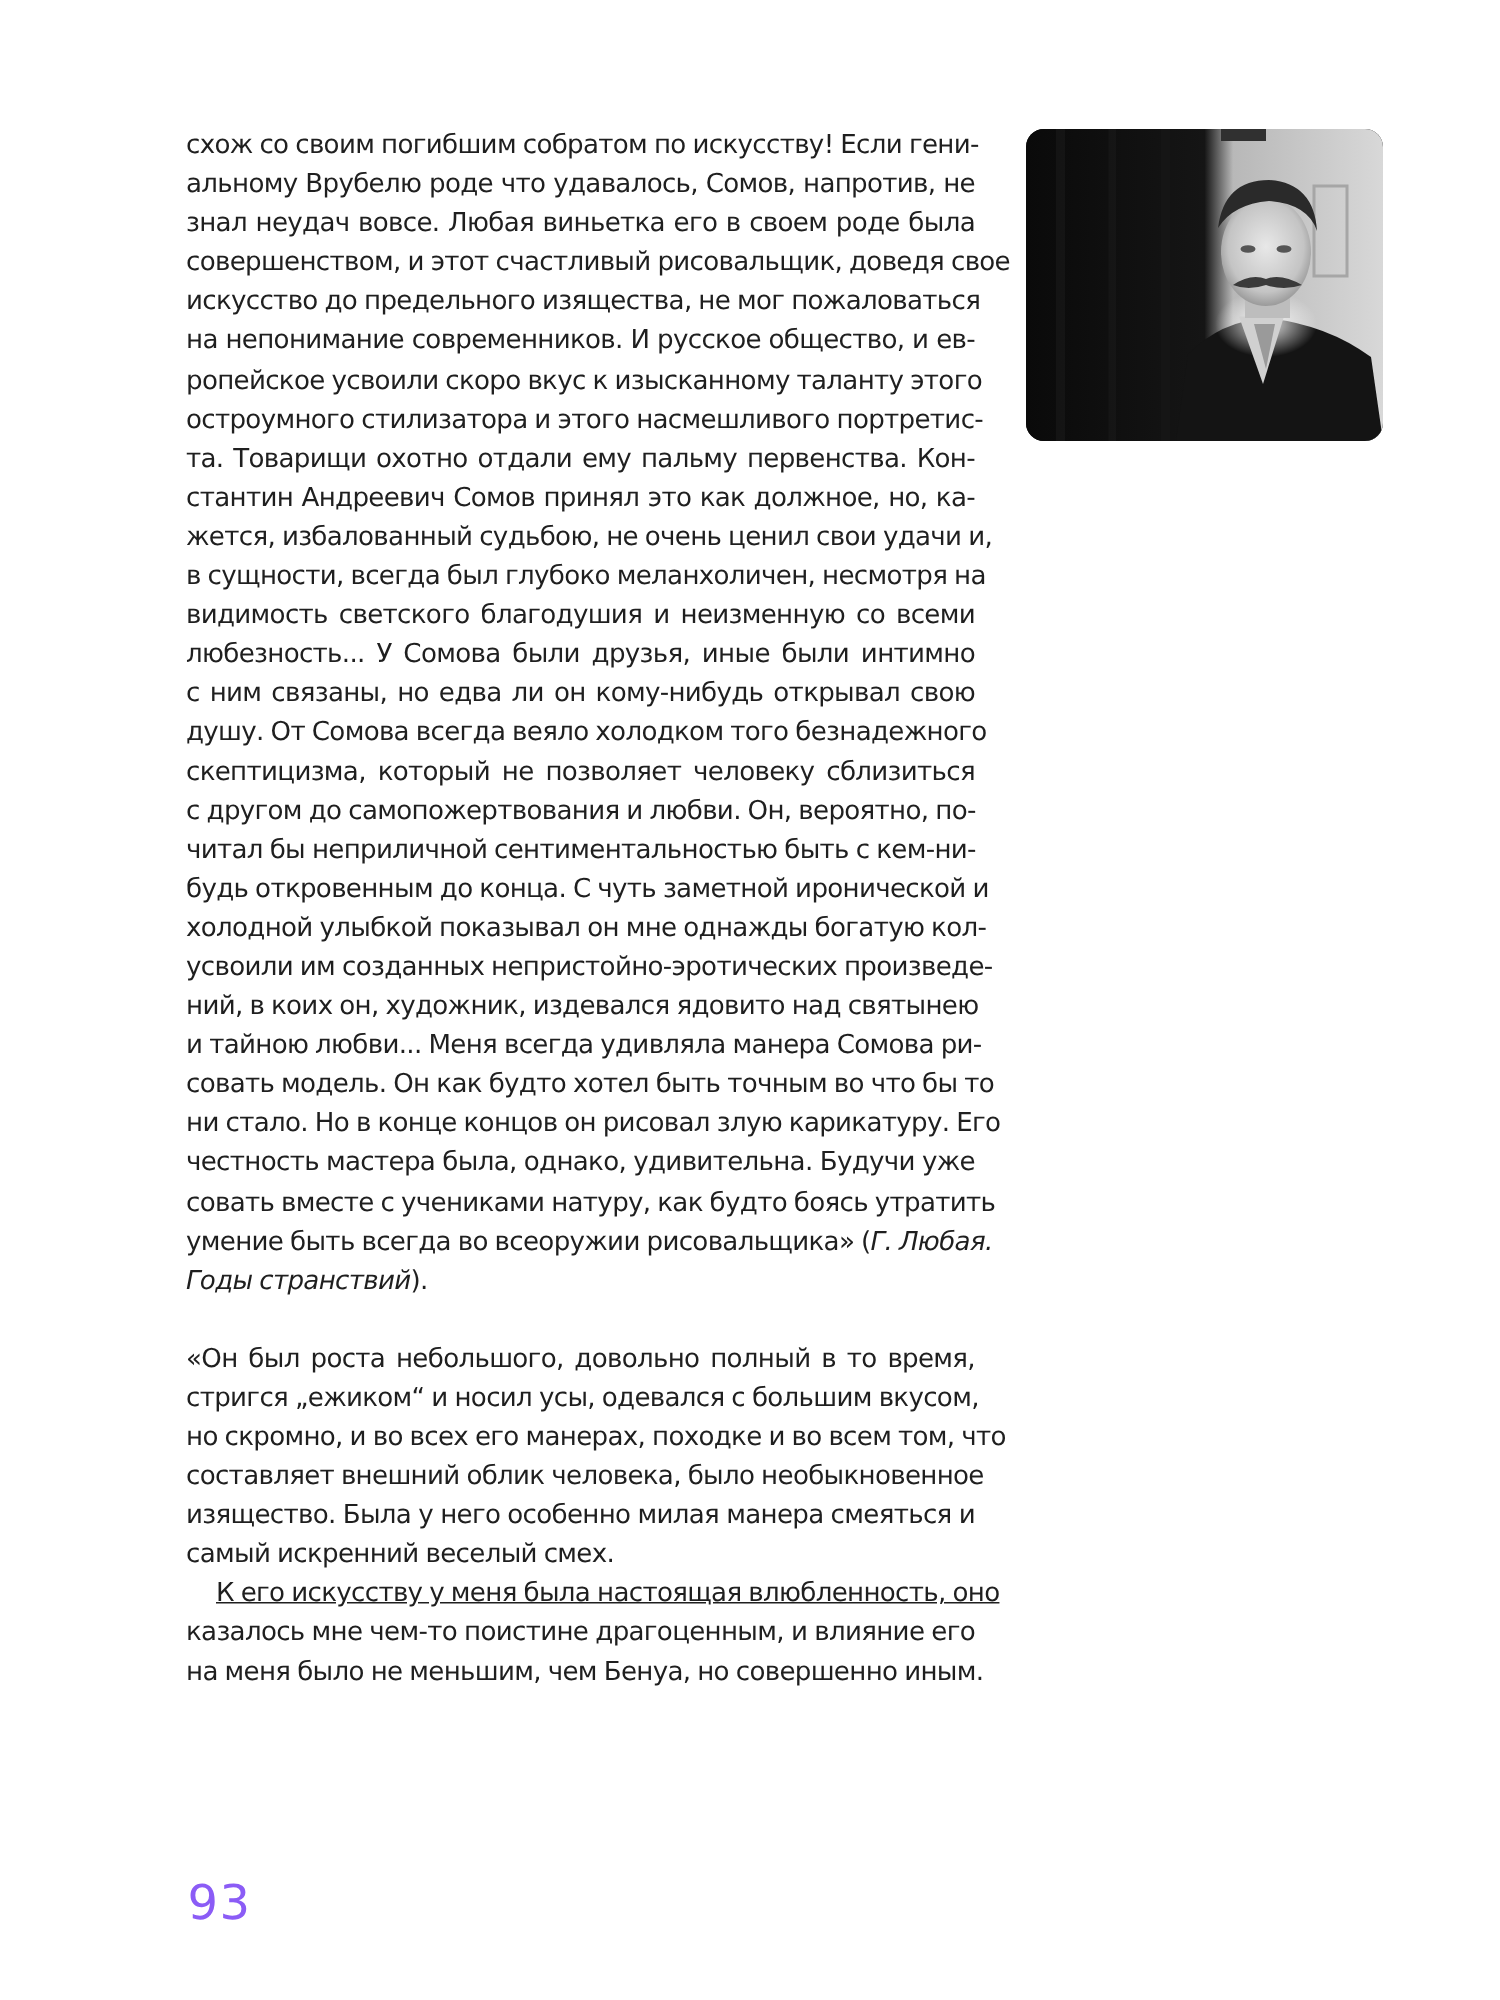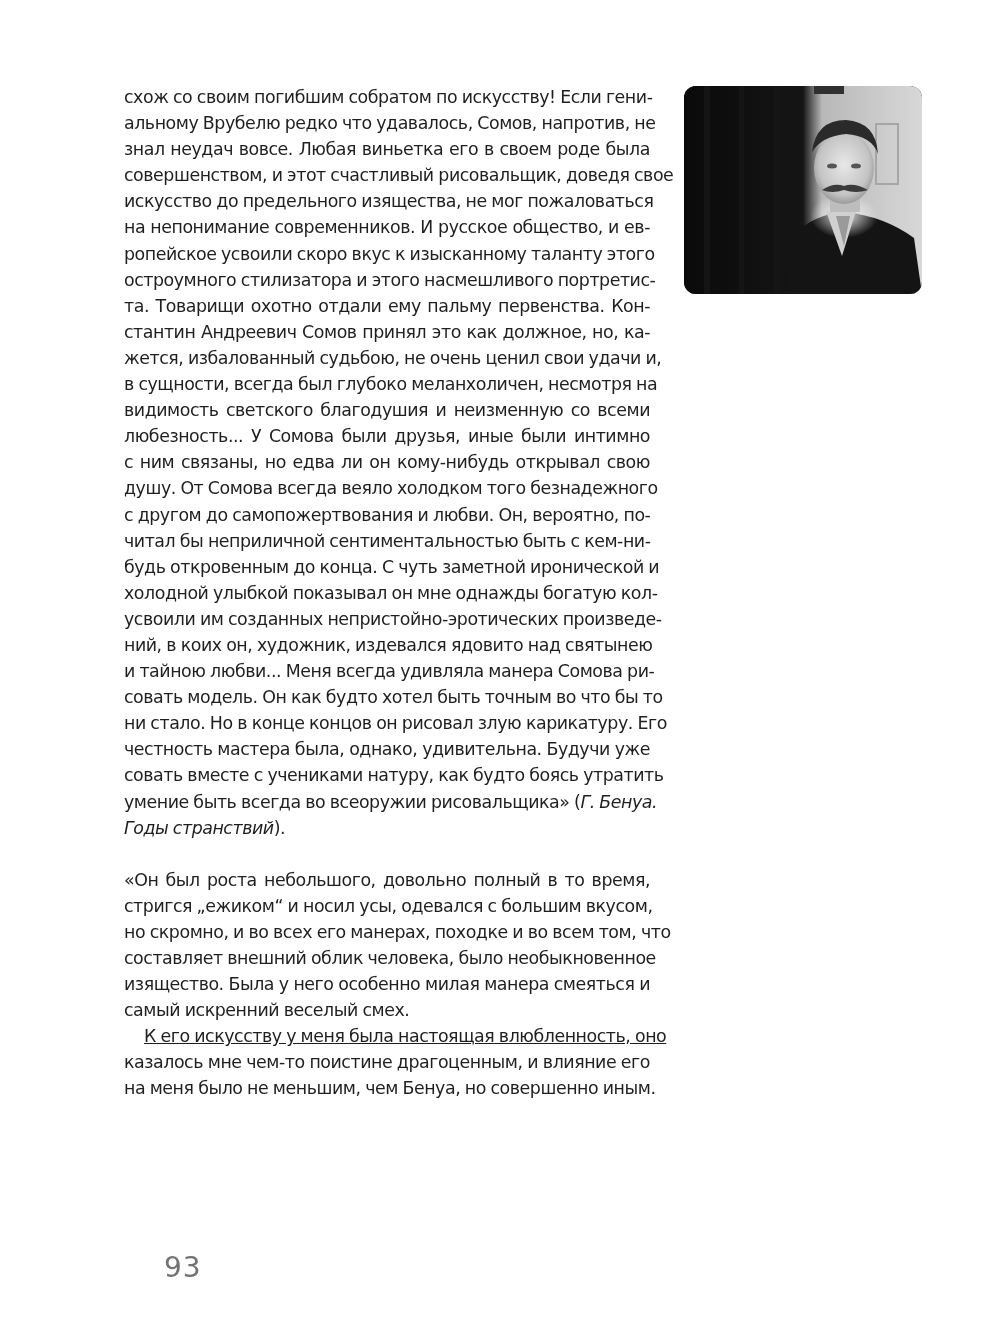--- a/index.html
+++ b/index.html
@@ -61,25 +61,24 @@
       overflow: hidden;
       background: #0b0b0b;
     }
     .photo svg {
       display: block;
     }
     .page-number {
       position: absolute;
       left: 125px;
       top: 1250px;
-      font-size: 28px;
+      font-size: 32px;
       line-height: 36px;
-      color: #737373;
+      color: #8b5cf6;
       letter-spacing: 1px;
-      margin-left: 39px;
     }
   </style>
 </head>
 <body>
 
 <div class="page">
 
   <div class="photo">
     <svg width="238" height="208" viewBox="0 0 238 208" xmlns="http://www.w3.org/2000/svg">
       <defs>
@@ -123,47 +122,48 @@
       <ellipse cx="148" cy="80" rx="5" ry="2.5" fill="#555"></ellipse>
       <ellipse cx="172" cy="80" rx="5" ry="2.5" fill="#555"></ellipse>
 
       <path d="M138 104 Q150 96 160 100 Q170 96 184 104 Q172 108 160 104 Q148 108 138 104 Z" fill="#3a3a3a"></path>
     </svg>
   </div>
 
   <div class="text-column">
     <div>
       <span class="line">схож со своим погибшим собратом по искусству! Если гени-</span>
-      <span class="line">альному Врубелю редко что удавалось, Сомов, напротив, не</span>
+      <span class="line">альному Врубелю роде что удавалось, Сомов, напротив, не</span>
       <span class="line">знал неудач вовсе. Любая виньетка его в своем роде была</span>
       <span class="line">совершенством, и этот счастливый рисовальщик, доведя свое</span>
       <span class="line">искусство до предельного изящества, не мог пожаловаться</span>
       <span class="line">на непонимание современников. И русское общество, и ев-</span>
       <span class="line">ропейское усвоили скоро вкус к изысканному таланту этого</span>
       <span class="line">остроумного стилизатора и этого насмешливого портретис-</span>
       <span class="line">та. Товарищи охотно отдали ему пальму первенства. Кон-</span>
       <span class="line">стантин Андреевич Сомов принял это как должное, но, ка-</span>
       <span class="line">жется, избалованный судьбою, не очень ценил свои удачи и,</span>
       <span class="line">в сущности, всегда был глубоко меланхоличен, несмотря на</span>
       <span class="line">видимость светского благодушия и неизменную со всеми</span>
       <span class="line">любезность... У Сомова были друзья, иные были интимно</span>
       <span class="line">с ним связаны, но едва ли он кому-нибудь открывал свою</span>
       <span class="line">душу. От Сомова всегда веяло холодком того безнадежного</span>
+      <span class="line">скептицизма, который не позволяет человеку сблизиться</span>
       <span class="line">с другом до самопожертвования и любви. Он, вероятно, по-</span>
       <span class="line">читал бы неприличной сентиментальностью быть с кем-ни-</span>
       <span class="line">будь откровенным до конца. С чуть заметной иронической и</span>
       <span class="line">холодной улыбкой показывал он мне однажды богатую кол-</span>
       <span class="line">усвоили им созданных непристойно-эротических произведе-</span>
       <span class="line">ний, в коих он, художник, издевался ядовито над святынею</span>
       <span class="line">и тайною любви... Меня всегда удивляла манера Сомова ри-</span>
       <span class="line">совать модель. Он как будто хотел быть точным во что бы то</span>
       <span class="line">ни стало. Но в конце концов он рисовал злую карикатуру. Его</span>
       <span class="line">честность мастера была, однако, удивительна. Будучи уже</span>
       <span class="line">совать вместе с учениками натуру, как будто боясь утратить</span>
-      <span class="line"><span>умение быть всегда во всеоружии рисовальщика» (</span><span class="italic">Г. Бенуа.</span></span>
+      <span class="line"><span>умение быть всегда во всеоружии рисовальщика» (</span><span class="italic">Г. Любая.</span></span>
       <span class="line last"><span class="italic">Годы странствий</span><span>).</span></span>
     </div>
 
     <div class="gap"></div>
 
     <div>
       <span class="line">«Он был роста небольшого, довольно полный в то время,</span>
       <span class="line">стригся „ежиком“ и носил усы, одевался с большим вкусом,</span>
       <span class="line">но скромно, и во всех его манерах, походке и во всем том, что</span>
       <span class="line">составляет внешний облик человека, было необыкновенное</span>

